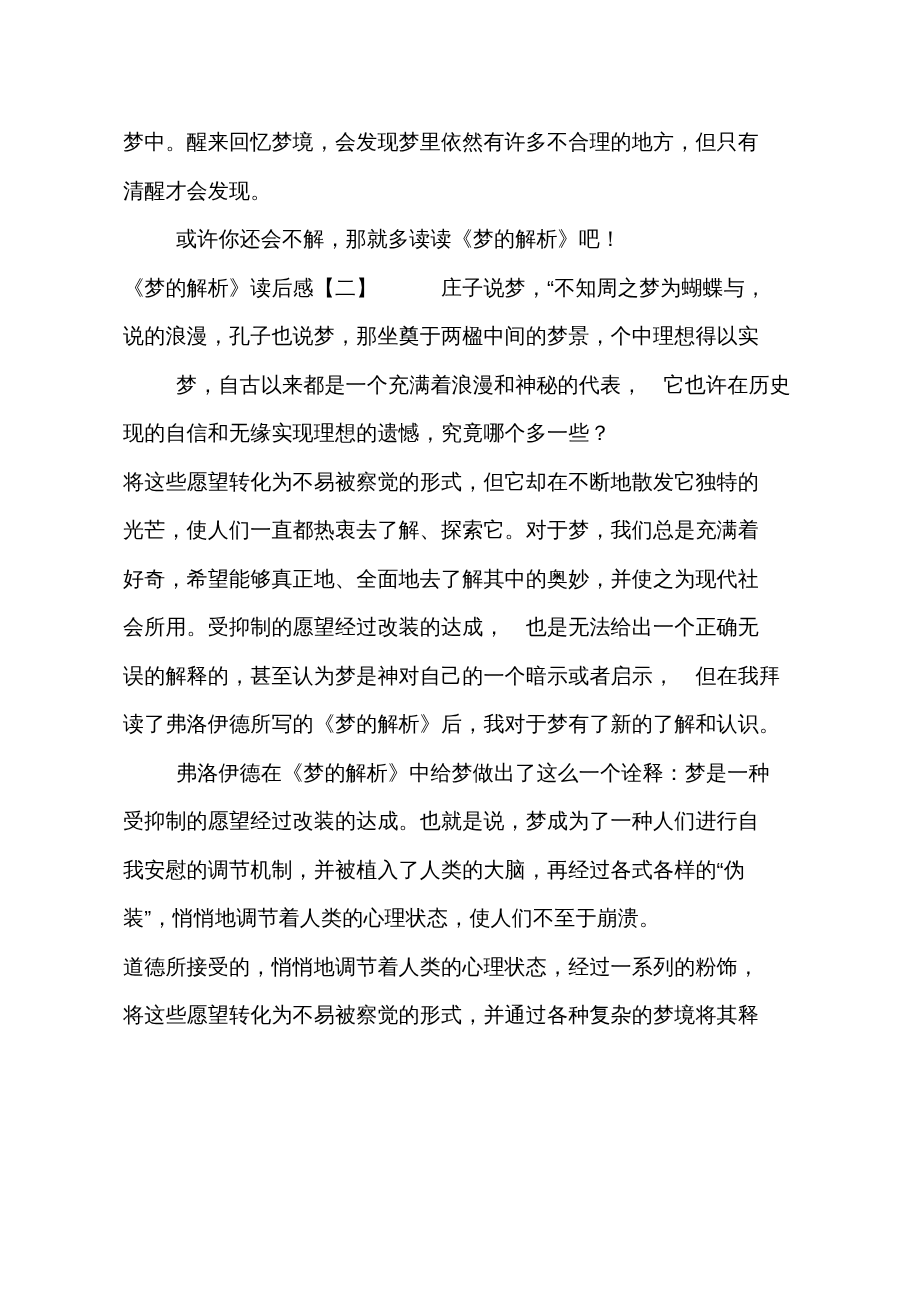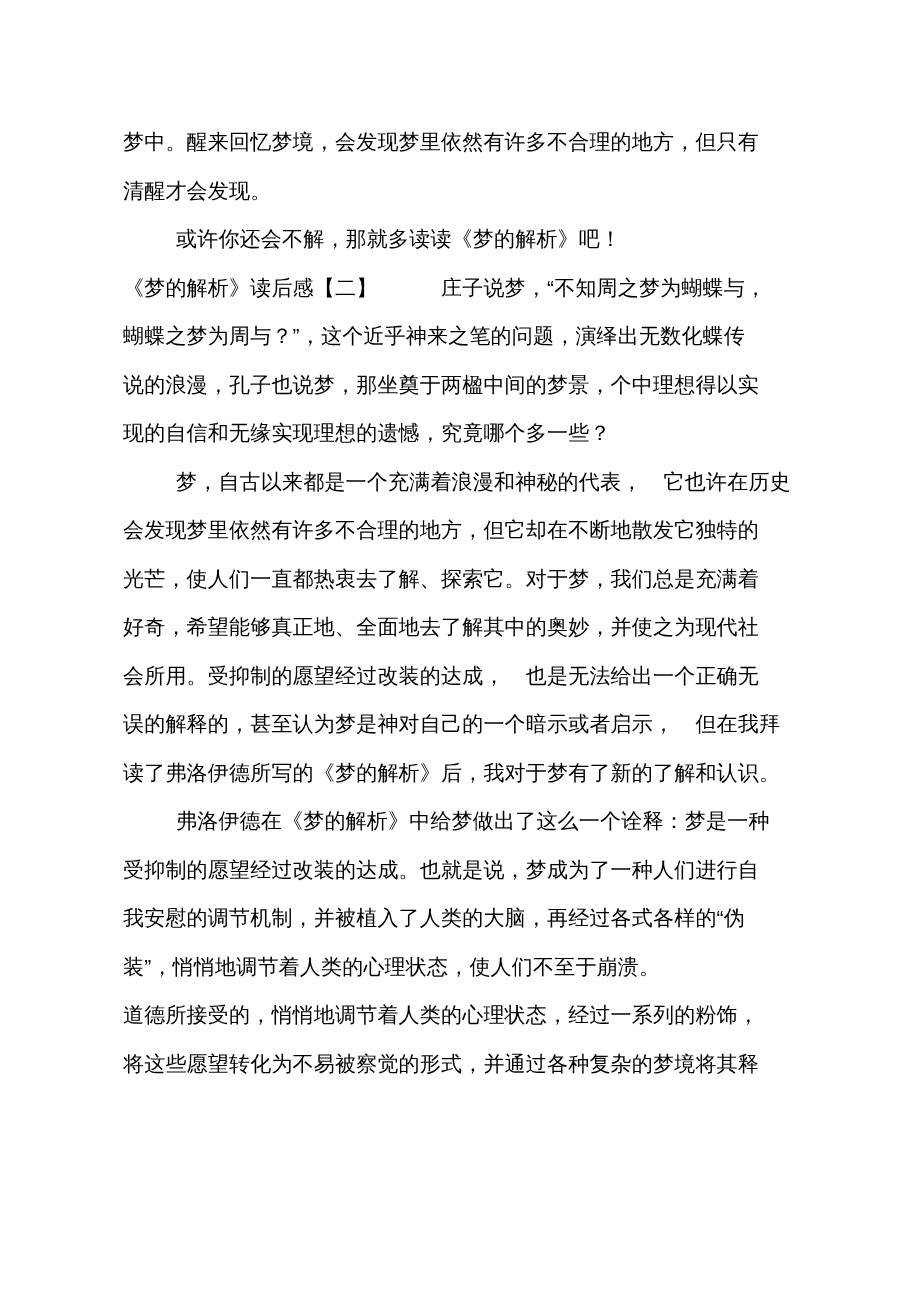--- a/index.html
+++ b/index.html
@@ -34,25 +34,24 @@
 </style>
 </head>
 <body>
 
 <div class="page">
   <div class="doc-body">
       <div class="line">梦中。醒来回忆梦境，会发现梦里依然有许多不合理的地方，但只有</div>
       <div class="line">清醒才会发现。</div>
       <div class="line indent">或许你还会不解，那就多读读《梦的解析》吧！</div>
       <div class="line">《梦的解析》读后感【二】　　　庄子说梦，“不知周之梦为蝴蝶与，</div>
-      <div class="line">蝴蝶之梦为周与？”，这个近乎神来之笔的问题，演绎出无数化蝶传</div>
       <div class="line">说的浪漫，孔子也说梦，那坐奠于两楹中间的梦景，个中理想得以实</div>
+      <div class="line indent">梦，自古以来都是一个充满着浪漫和神秘的代表，　它也许在历史</div>
       <div class="line">现的自信和无缘实现理想的遗憾，究竟哪个多一些？</div>
-      <div class="line indent">梦，自古以来都是一个充满着浪漫和神秘的代表，　它也许在历史</div>
-      <div class="line">会发现梦里依然有许多不合理的地方，但它却在不断地散发它独特的</div>
+      <div class="line">将这些愿望转化为不易被察觉的形式，但它却在不断地散发它独特的</div>
       <div class="line">光芒，使人们一直都热衷去了解、探索它。对于梦，我们总是充满着</div>
       <div class="line">好奇，希望能够真正地、全面地去了解其中的奥妙，并使之为现代社</div>
       <div class="line">会所用。受抑制的愿望经过改装的达成，　也是无法给出一个正确无</div>
       <div class="line">误的解释的，甚至认为梦是神对自己的一个暗示或者启示，　但在我拜</div>
       <div class="line">读了弗洛伊德所写的《梦的解析》后，我对于梦有了新的了解和认识。</div>
       <div class="line indent">弗洛伊德在《梦的解析》中给梦做出了这么一个诠释：梦是一种</div>
       <div class="line">受抑制的愿望经过改装的达成。也就是说，梦成为了一种人们进行自</div>
       <div class="line">我安慰的调节机制，并被植入了人类的大脑，再经过各式各样的“伪</div>
       <div class="line">装”，悄悄地调节着人类的心理状态，使人们不至于崩溃。</div>
       <div class="line">道德所接受的，悄悄地调节着人类的心理状态，经过一系列的粉饰，</div>

